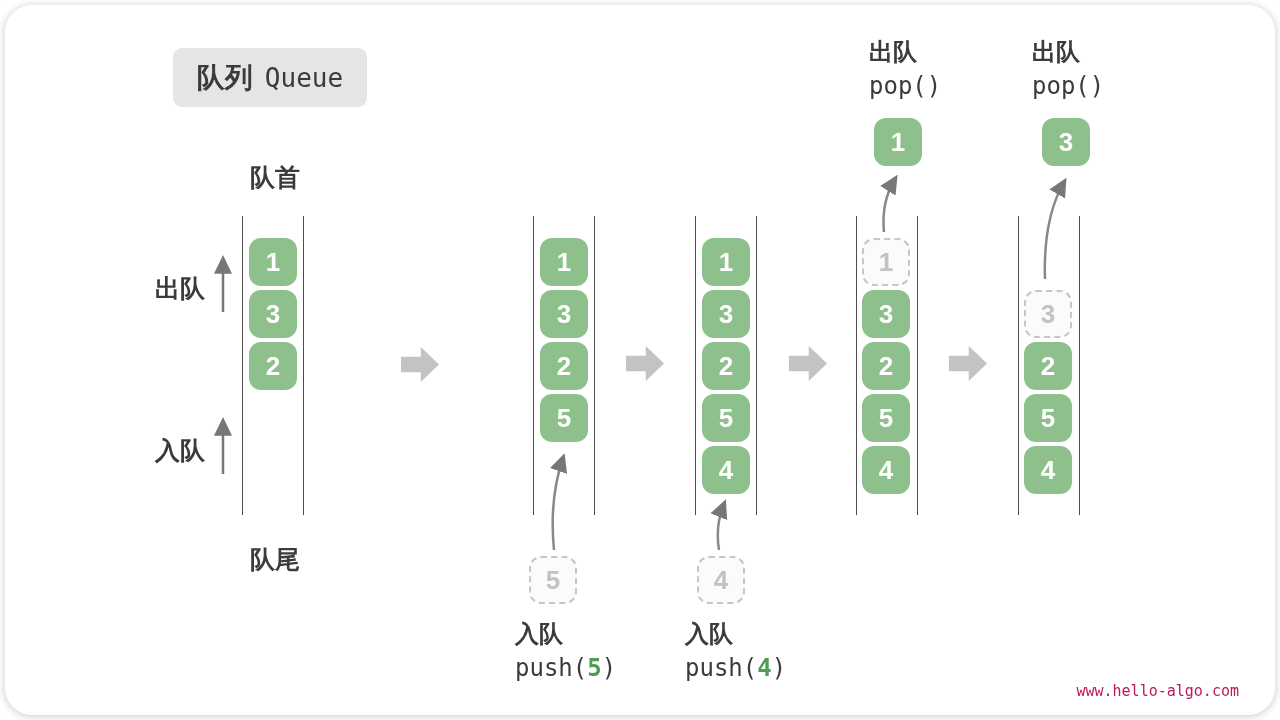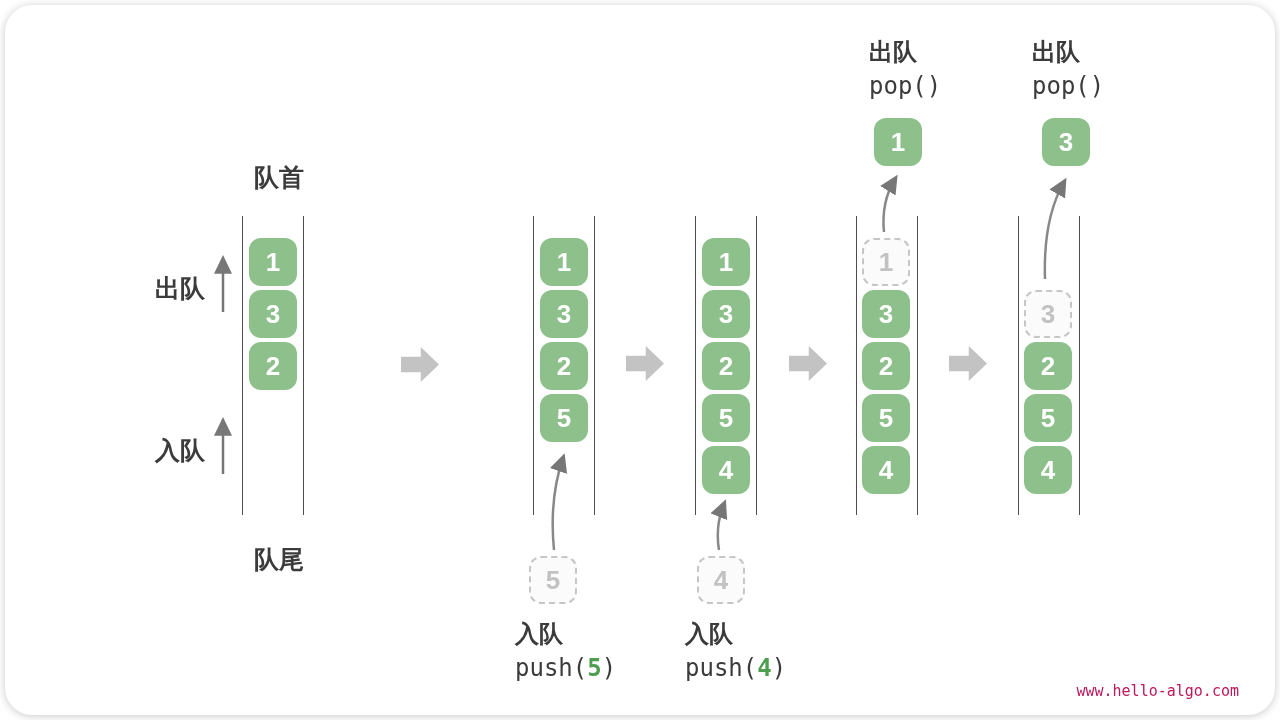--- a/index.html
+++ b/index.html
@@ -9,21 +9,21 @@
   .abs{position:absolute;}
 
   
   .title-chip{left:168px;top:43px;width:194px;height:59px;background:#e5e5e5;border-radius:9px;
     display:flex;align-items:center;justify-content:center;gap:12px;}
   .title-chip .zh{font-weight:bold;font-size:28px;color:#3b3b3b;}
   .title-chip .en{font-family:"DejaVu Sans Mono",monospace;font-size:26px;color:#3b3b3b;}
 
   
   .lbl{font-weight:bold;font-size:25px;color:#3b3b3b;white-space:nowrap;}
-  .lbl.center{width:62px;text-align:right;}
+  .lbl.center{width:62px;text-align:left;margin-left:8px;}
 
   
   .walls{width:62px;height:299px;border-left:1.5px solid #4d4d4d;border-right:1.5px solid #4d4d4d;
     box-sizing:border-box;}
 
   
   .item{width:48px;height:48px;border-radius:12px;background:#8dc08b;color:#ffffff;
     font-size:26px;font-weight:bold;display:flex;align-items:center;justify-content:center;
     box-sizing:border-box;}
   .item.ghost{background:#fbfbfb;border:2px dashed #c6c6c6;color:#c2c2c2;}
@@ -40,20 +40,24 @@
 
   .watermark{font-family:"DejaVu Sans Mono",monospace;font-size:15px;color:#be185d;}
 
   svg.overlay{position:absolute;left:0;top:0;width:1280px;height:720px;pointer-events:none;}
 </style>
 </head>
 <body>
 
 <div class="card">
 
+  <div class="abs title-chip">
+    <span class="zh">队列</span>
+    <span class="en">Queue</span>
+  </div>
 
   <div class="abs lbl center" style="left:237px;top:156px">队首</div>
   <div class="abs lbl center" style="left:237px;top:538px">队尾</div>
 
   <div class="abs lbl" style="left:150px;top:267px">出队</div>
   <div class="abs lbl" style="left:150px;top:429px">入队</div>
 
   <div class="abs walls" style="left:237px;top:211px"></div>
   <div class="abs walls" style="left:528px;top:211px"></div>
   <div class="abs walls" style="left:690px;top:211px"></div>

